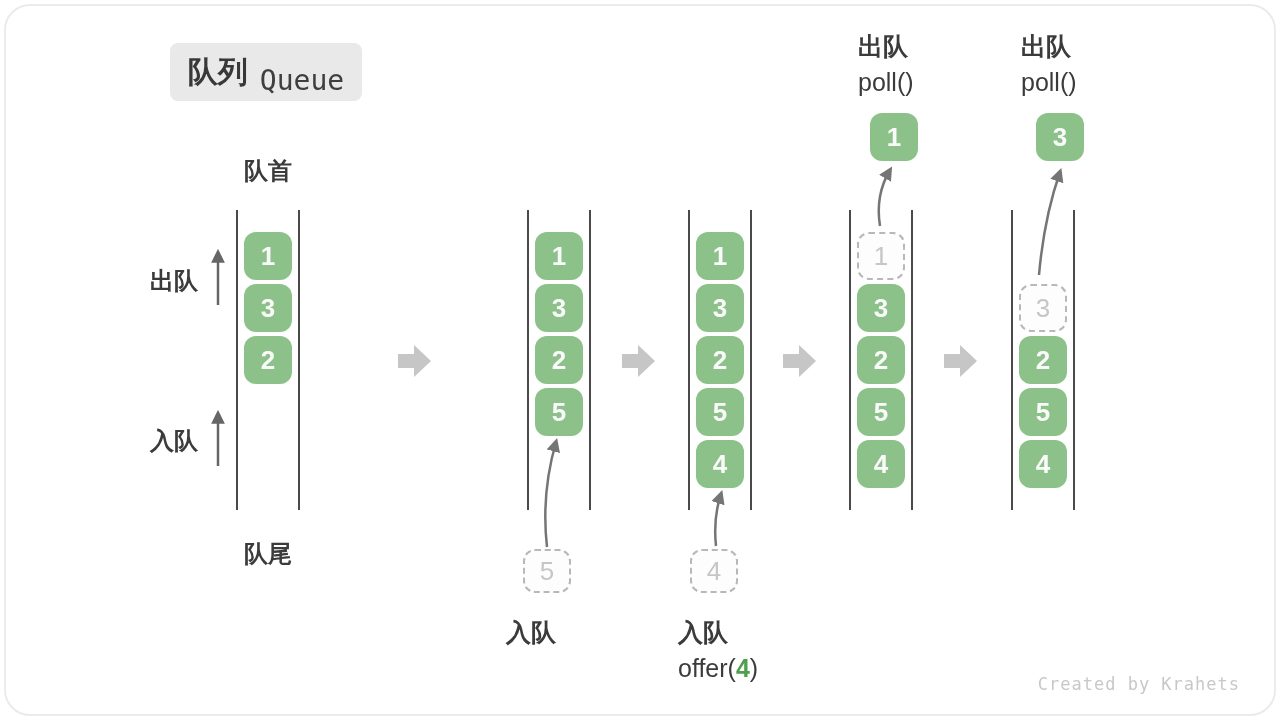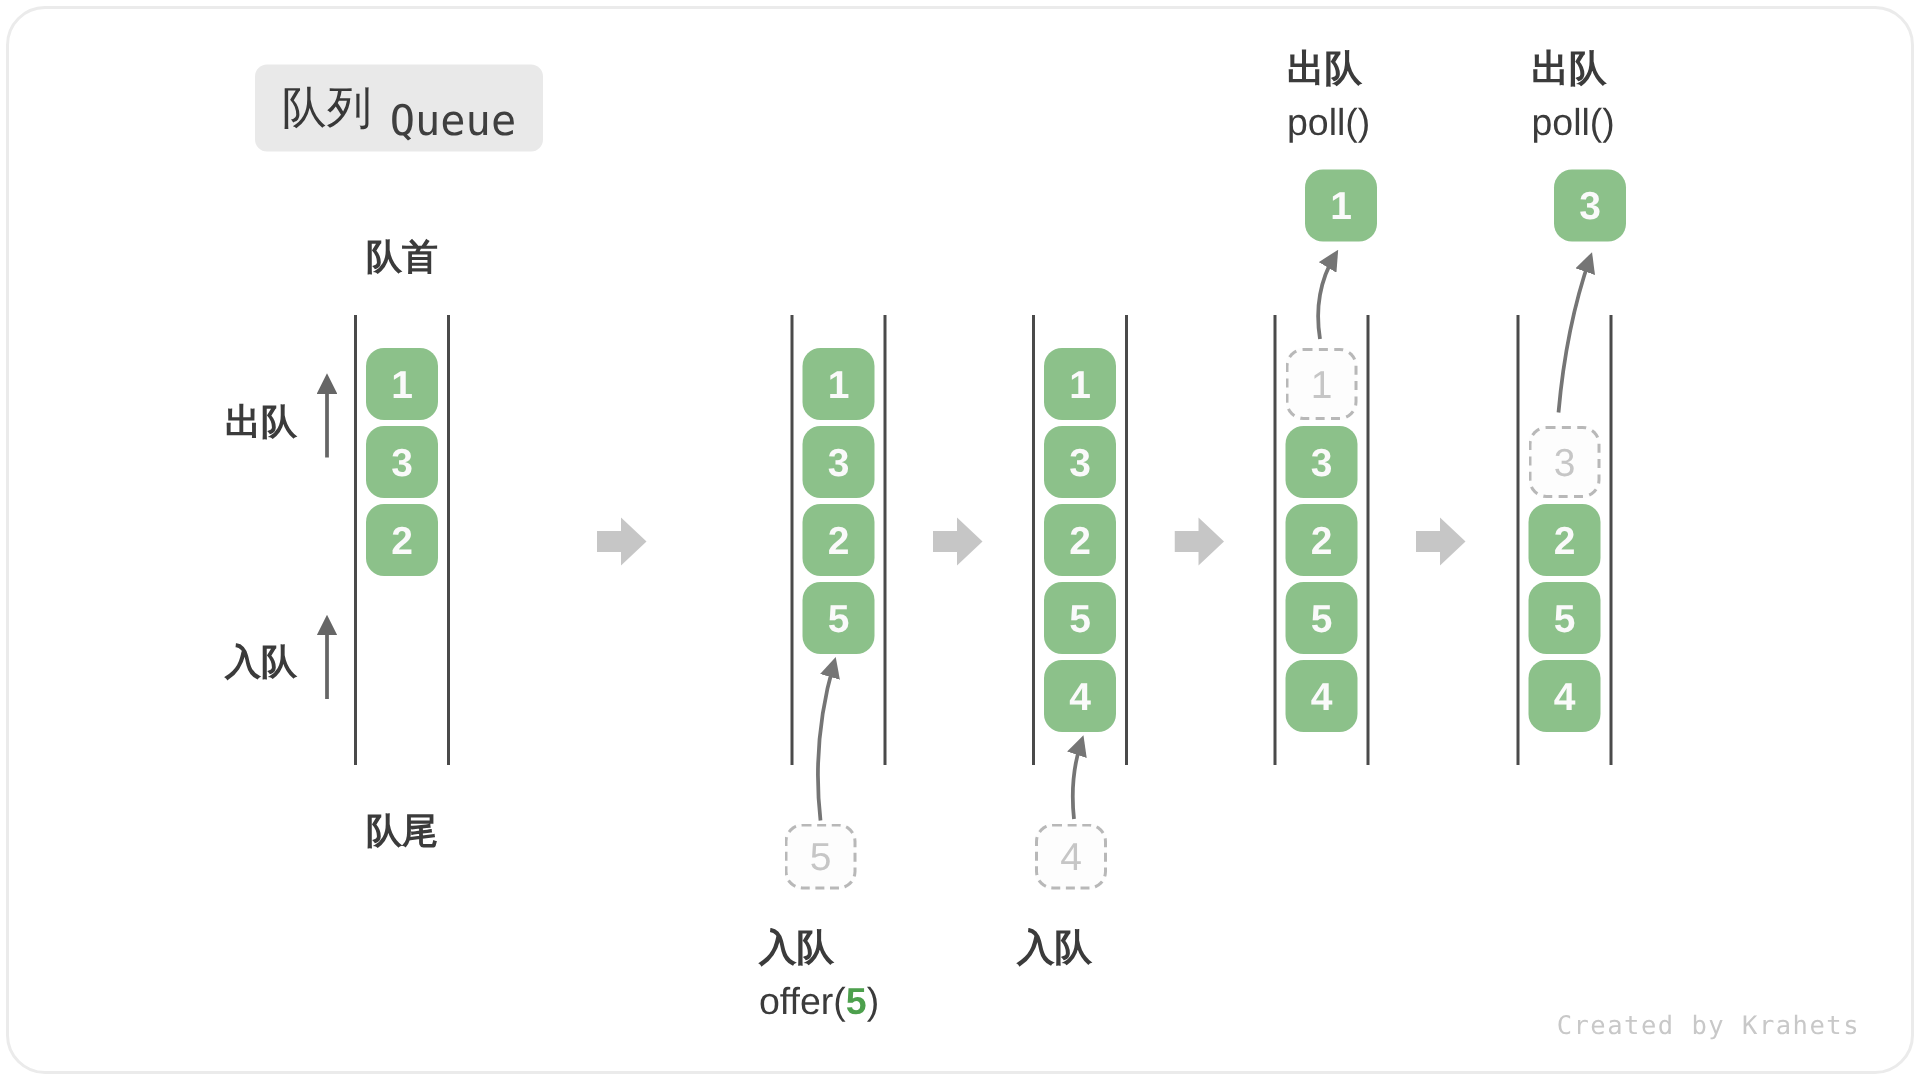--- a/index.html
+++ b/index.html
@@ -11,21 +11,21 @@
   }
   .frame {
     position:absolute; inset:4px; border:2px solid #ebebeb; border-radius:26px;
     pointer-events:none;
   }
   .badge {
     position:absolute; left:170px; top:43px; width:192px; height:58px;
     background:#e9e9e9; border-radius:8px;
     display:flex; align-items:center; justify-content:center; gap:12px;
   }
-  .badge-zh { font-size:30px; font-weight:normal; color:#383838; }
+  .badge-zh { font-size:30px; font-weight:bold; color:#383838; }
   .badge-en { font-family:"DejaVu Sans Mono","Liberation Mono",monospace; font-size:28px; color:#3f3f3f;margin-top:16px; }
 
   .qlabel { position:absolute; width:64px; text-align:center; font-size:24px; font-weight:bold; color:#3b3b3b; }
   .front { left:236px; top:155px; }
   .rear  { left:236px; top:538px; }
 
   .side-label { position:absolute; font-size:24px; font-weight:bold; color:#3b3b3b; }
   .dequeue { left:150px; top:265px; }
   .enqueue { left:150px; top:425px; }
 
@@ -124,40 +124,40 @@
     <div class="cell r1">3</div>
     <div class="cell r2">2</div>
     <div class="cell r3">5</div>
   </div>
   <div class="float-box dashed in1">5</div>
   <svg class="arrow-svg" style="left:533px;top:432px" width="30" height="118">
     <path d="M14,115 Q8,62 23,10" stroke="#757575" stroke-width="2.5" fill="none" marker-end="url(#ah)"></path>
   </svg>
   <div class="op-label offer5">
     <div class="op-zh">入队</div>
-    <div class="op-code"><span>offer(</span><span class="arg">5</span><span>)</span></div>
   </div>
 
   <svg class="block-arrow" style="left:622px;top:344px" viewBox="0 0 34 34">
     <polygon points="0,10 16,10 16,1 33,17 16,33 16,24 0,24" fill="#c6c6c6"></polygon>
   </svg>
 
   <div class="queue q3">
     <div class="cell r0">1</div>
     <div class="cell r1">3</div>
     <div class="cell r2">2</div>
     <div class="cell r3">5</div>
     <div class="cell r4">4</div>
   </div>
   <div class="float-box dashed in2">4</div>
   <svg class="arrow-svg" style="left:703px;top:488px" width="30" height="62">
     <path d="M13,58 Q10,30 18,6" stroke="#757575" stroke-width="2.5" fill="none" marker-end="url(#ah)"></path>
   </svg>
   <div class="op-label offer4">
     <div class="op-zh">入队</div>
+    <div class="op-code"><span>offer(</span><span class="arg">4</span><span>)</span></div>
   </div>
 
   <svg class="block-arrow" style="left:783px;top:344px" viewBox="0 0 34 34">
     <polygon points="0,10 16,10 16,1 33,17 16,33 16,24 0,24" fill="#c6c6c6"></polygon>
   </svg>
 
   <div class="queue q4">
     <div class="cell dashed r0">1</div>
     <div class="cell r1">3</div>
     <div class="cell r2">2</div>

